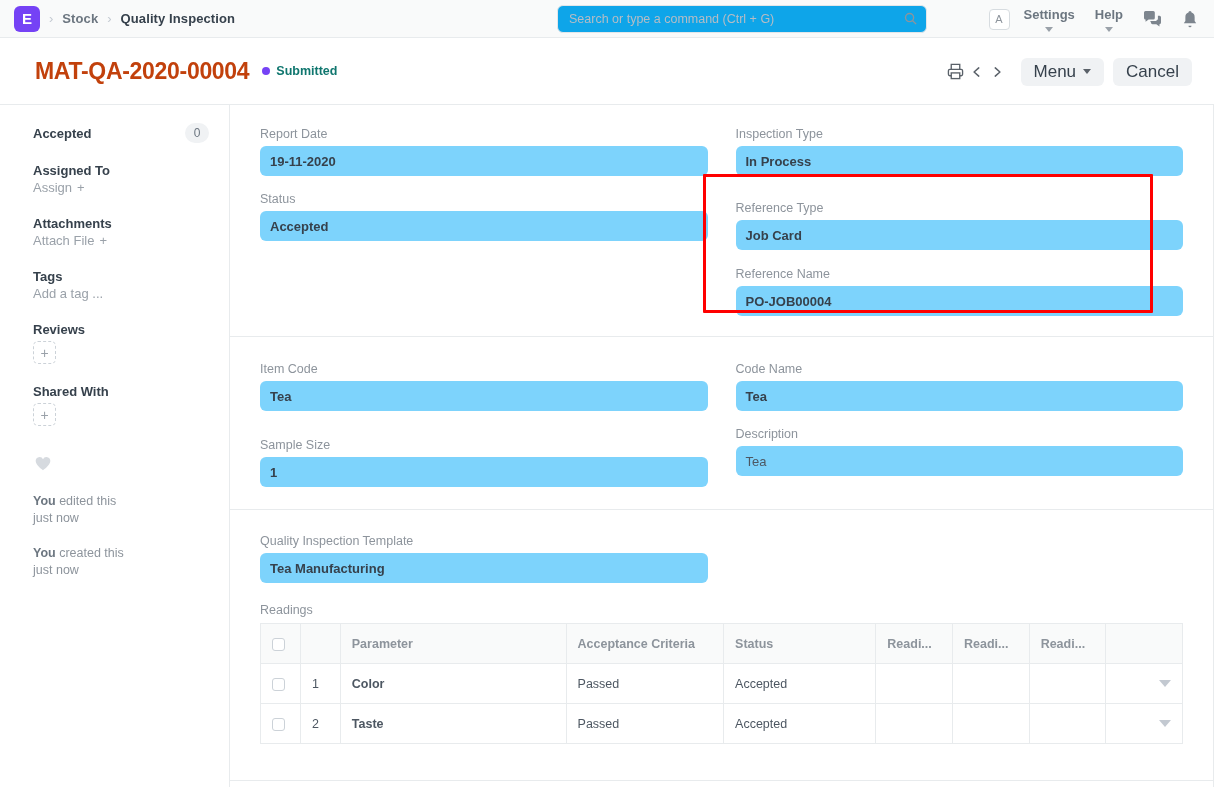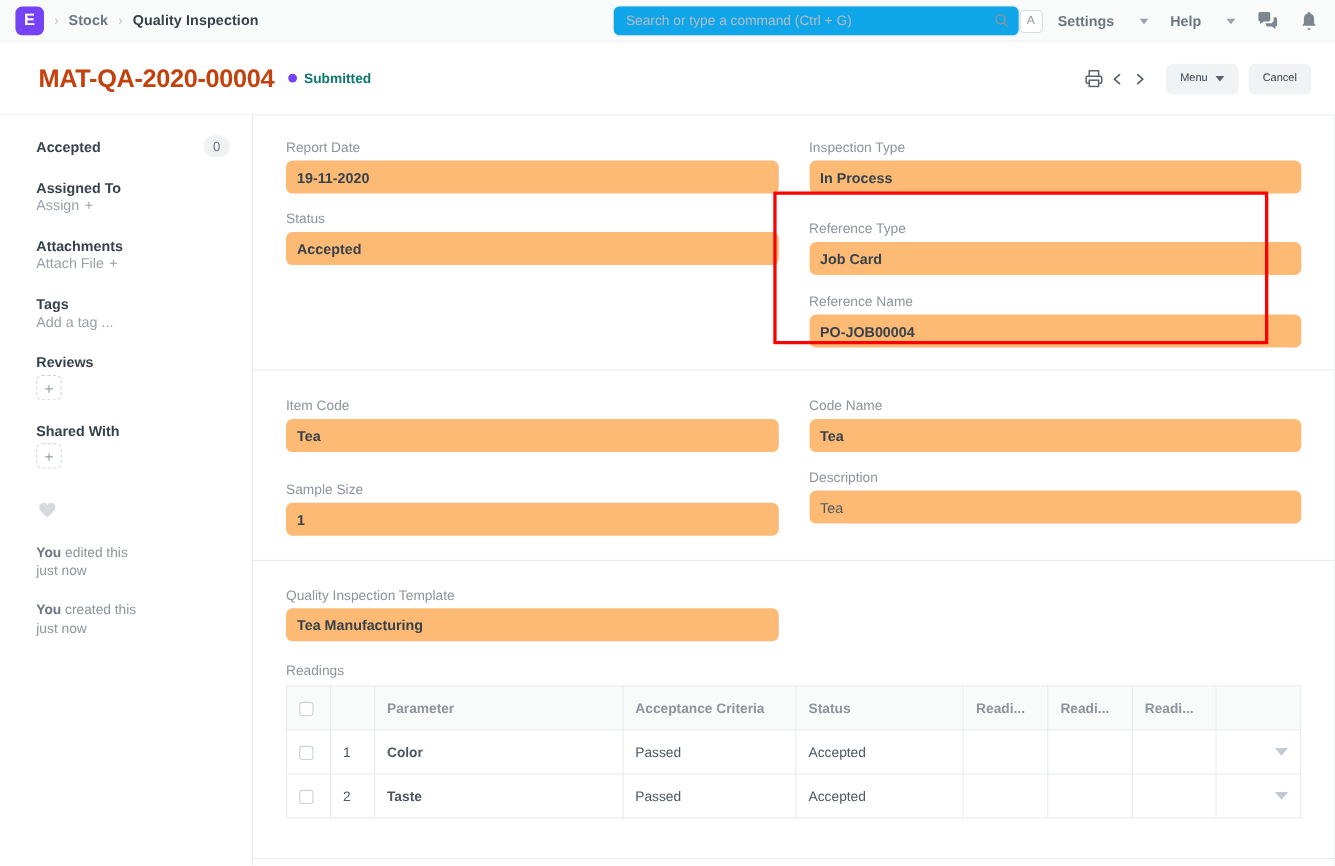--- a/index.html
+++ b/index.html
@@ -52,22 +52,22 @@
   }
   .avatar {
     width: 21px; height: 21px; border-radius: 4px;
     border: 1px solid #d7dce0; background: #fff;
     font-size: 11px; color: #8d949c;
     display: flex; align-items: center; justify-content: center;
     margin-right: 14px;
   }
   .nav-link {
     font-size: 13px; font-weight: 700; color: #6c7680;
-    display: flex; align-items: center; gap: 23px;
-    margin-right: 20px; cursor: pointer;
+    display: flex; align-items: center; gap: 5px;
+    margin-right: 20px; cursor: pointer; flex-direction: column;
   }
   .caret-dn {
     width: 0; height: 0; border-left: 4px solid transparent;
     border-right: 4px solid transparent; border-top: 5px solid #9aa1a9;
   }
   .nav-ico { color: #7d858e; margin-right: 20px; display: flex; align-items: center; }
   .nav-ico:last-child { margin-right: 2px; }
 
   
   .pagehead {
@@ -90,21 +90,21 @@
     display: flex; align-items: center; gap: 0;
   }
   .ico-btn {
     color: #5a6169; display: flex; align-items: center; justify-content: center;
     cursor: pointer; padding: 3px;
   }
   .chev-btn { padding: 2px 3px; }
   .btn {
     height: 28px; border-radius: 6px; border: none;
     background: #f0f2f4; color: #36414c;
-    font-size: 10px; font-family: "Liberation Sans", sans-serif;
+    font-size: 17px; font-family: "Liberation Sans", sans-serif;
     padding: 0 13px; cursor: pointer;
     display: flex; align-items: center; gap: 7px;
   }
   .btn.menu { margin-left: 14px; }
   .btn.cancel { margin-left: 9px; }
 
   
   .body-wrap { display: flex; height: calc(787px - 38px - 67px); }
 
   
@@ -151,21 +151,21 @@
     border-bottom: 1px solid #e8ebed;
     position: relative;
   }
   .section.no-border { border-bottom: none; }
   .grid2 { display: flex; gap: 28px; }
   .col { flex: 1; min-width: 0; }
   .field { margin-bottom: 16px; }
   .field:last-child { margin-bottom: 0; }
   .flabel { font-size: 12.5px; color: #8d949c; margin-bottom: 5px; display: block; }
   .fvalue {
-    height: 30px; background: #fdba74; border-radius: 6px;
+    height: 30px; background: #7dd3fc; border-radius: 6px;
     display: flex; align-items: center; padding: 0 10px;
     font-size: 13px; font-weight: 700; color: #36414c;
   }
   .fvalue.light { font-weight: 400; color: #4d5762; }
 
   
   .redbox {
     position: absolute;
     border: 3px solid #ff0000;
     pointer-events: none;

